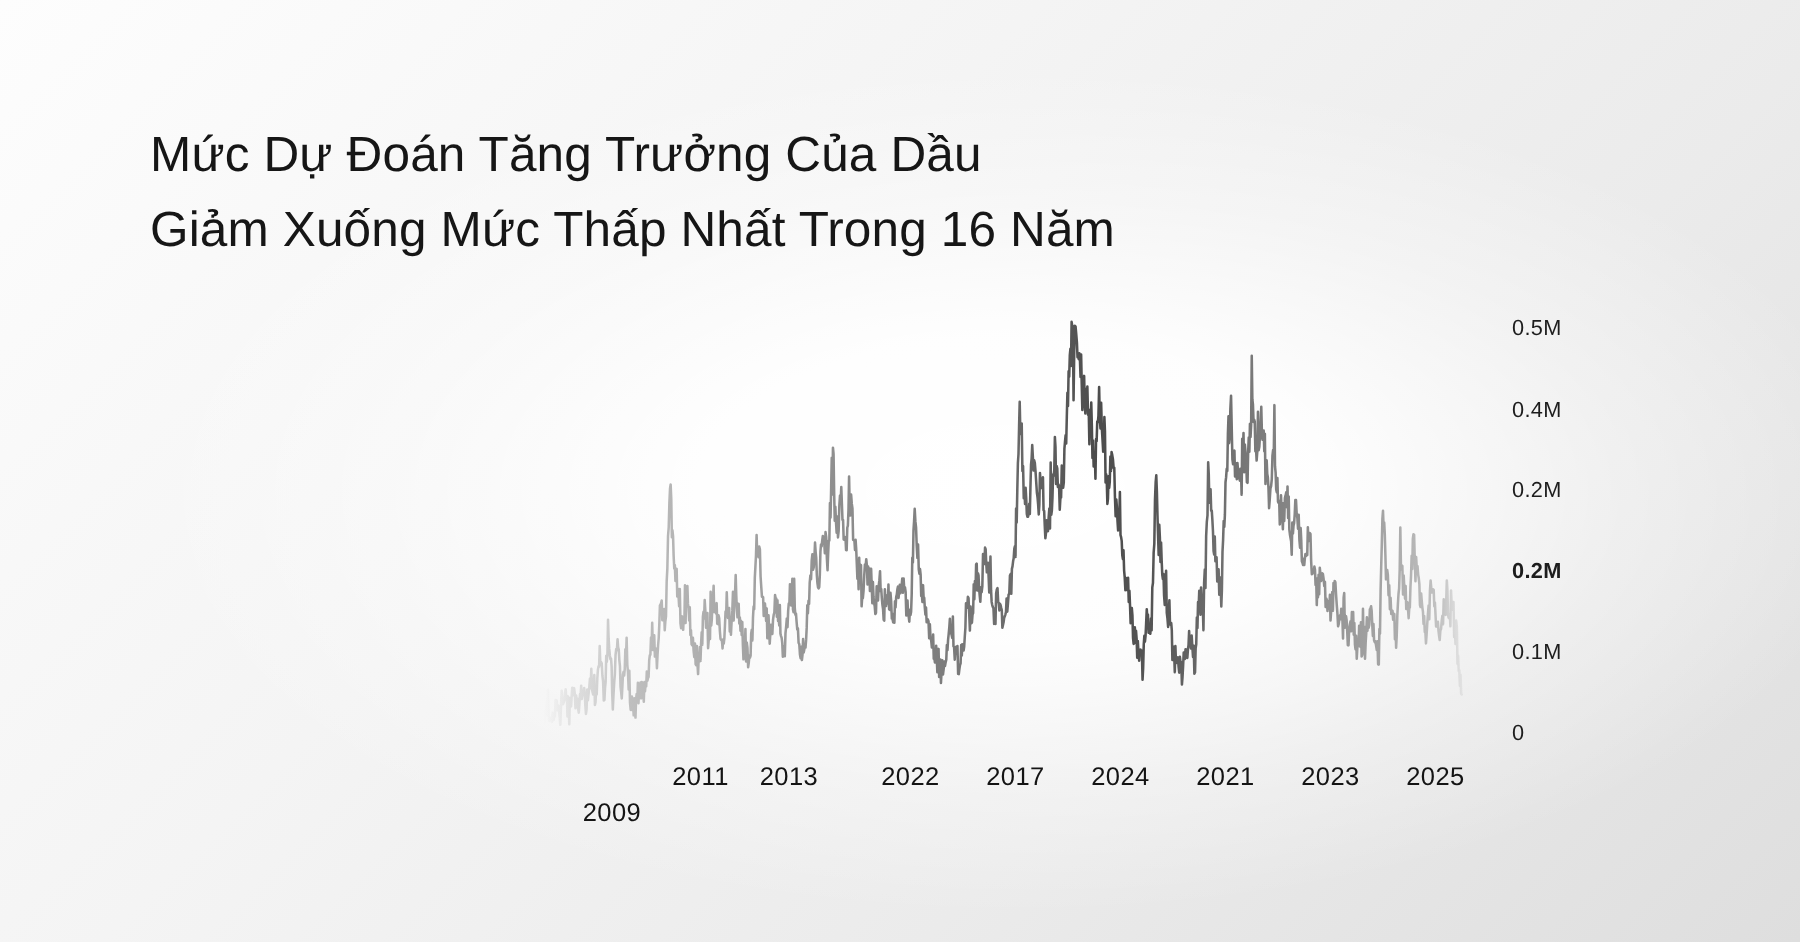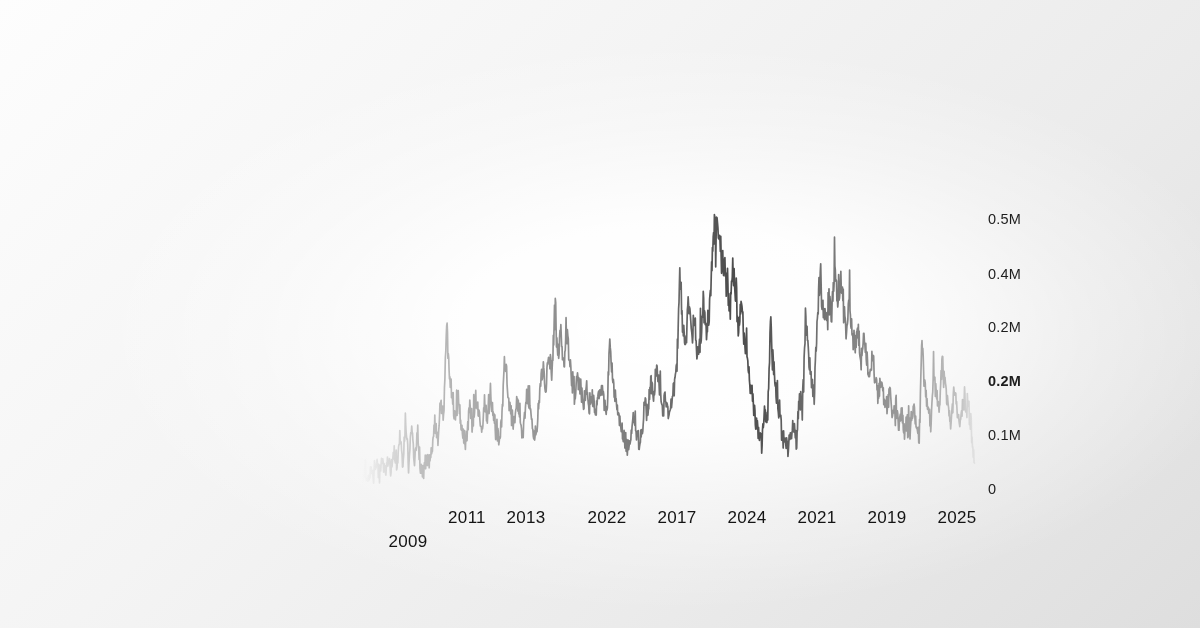--- a/index.html
+++ b/index.html
@@ -31,35 +31,38 @@
     left:0;top:0;
     width:1200px;height:628px;
   }
   .ytick{
     position:absolute;
     font-size:14.5px;
     color:#1d1d1d;
     letter-spacing:0.2px;
     white-space:nowrap;
     text-align:left;
+    margin-left:20px;
   }
   .xtick{
     position:absolute;
     font-size:17px;
     color:#141414;
     letter-spacing:0.3px;
     white-space:nowrap;
     transform:translateX(-50%);
   }
 </style>
 </head>
 <body>
 
 <div id="root">
 
+  <div id="title">Mức Dự Đoán Tăng Trưởng Của Dầu
+Giảm Xuống Mức Thấp Nhất Trong 16 Năm</div>
 
   <svg id="chart" viewBox="0 0 1200 628" width="1200" height="628" xmlns="http://www.w3.org/2000/svg">
     <defs>
       <linearGradient id="lineFade" x1="0" y1="0" x2="1" y2="0">
         <stop offset="0.00" stop-color="#d8d8d8" stop-opacity="0"></stop>
         <stop offset="0.03" stop-color="#cfcfcf" stop-opacity="0.55"></stop>
         <stop offset="0.09" stop-color="#bdbdbd" stop-opacity="0.95"></stop>
         <stop offset="0.20" stop-color="#a8a8a8"></stop>
         <stop offset="0.32" stop-color="#8e8e8e"></stop>
         <stop offset="0.44" stop-color="#7c7c7c"></stop>
@@ -87,17 +90,17 @@
       <div class="ytick" style="left: 988px; top: 481px;">0</div>
     </div>
   <div id="xticks">
       <div class="xtick" style="left: 408px; top: 508px; margin-top: 24px;">2009</div>
       <div class="xtick" style="left: 467px; top: 508px;">2011</div>
       <div class="xtick" style="left: 526px; top: 508px; text-align: right;">2013</div>
       <div class="xtick" style="left: 607px; top: 508px;">2022</div>
       <div class="xtick" style="left: 677px; top: 508px;">2017</div>
       <div class="xtick" style="left: 747px; top: 508px;">2024</div>
       <div class="xtick" style="left: 817px; top: 508px;">2021</div>
-      <div class="xtick" style="left: 887px; top: 508px;">2019</div>
+      <div class="xtick" style="left: 887px; top: 508px;">2023</div>
       <div class="xtick" style="left: 957px; top: 508px;">2025</div>
     </div>
 
 </div>
 
 </body></html>

